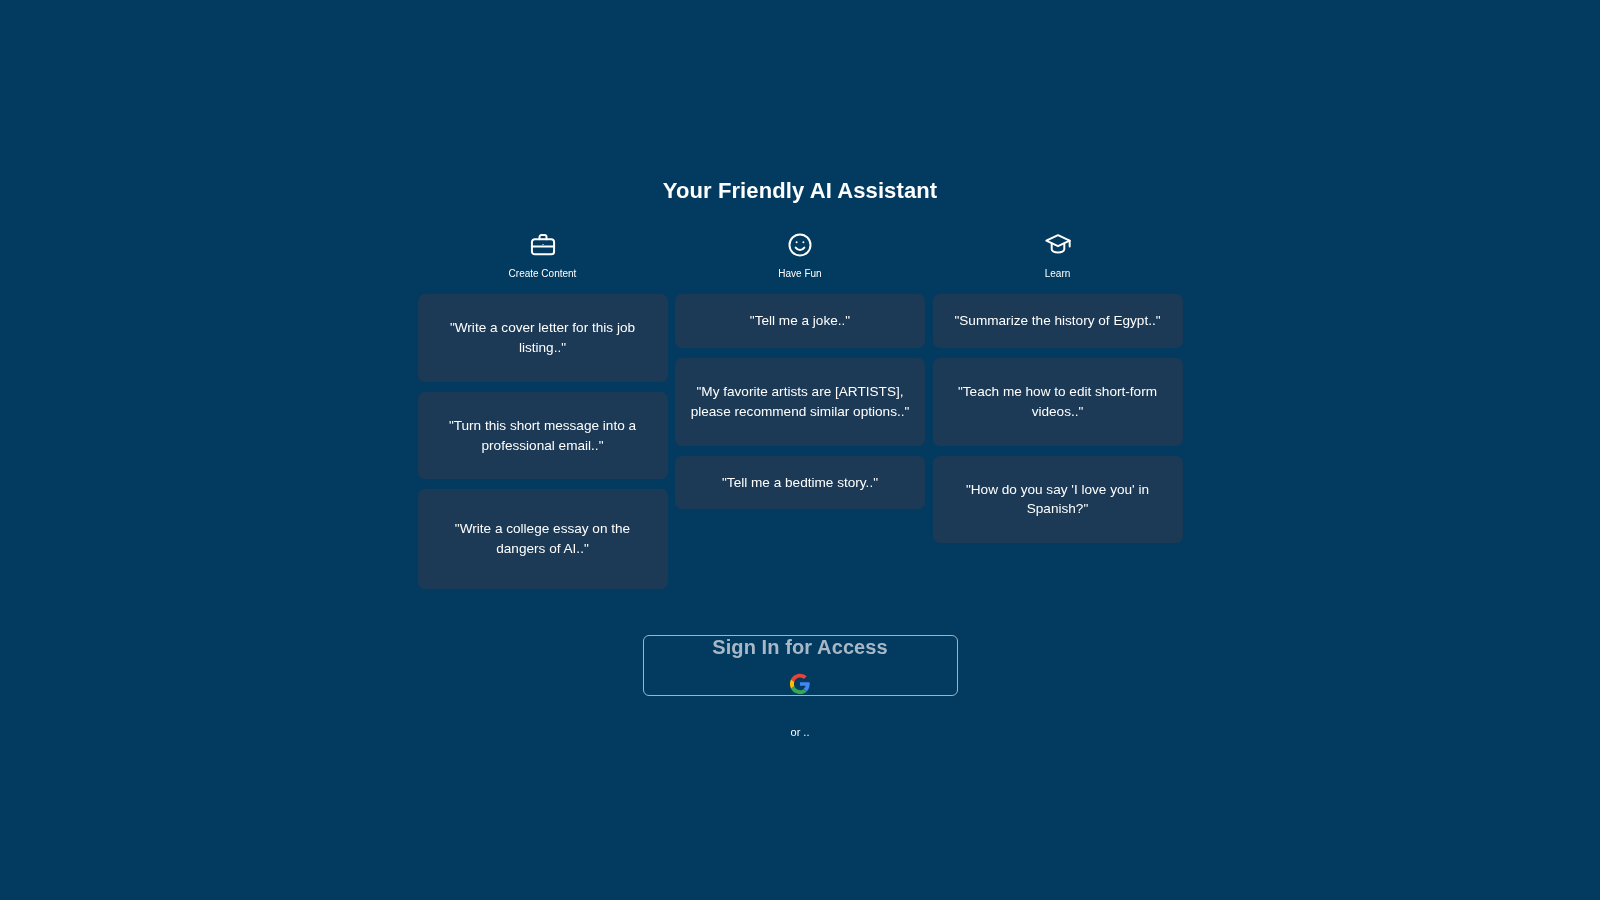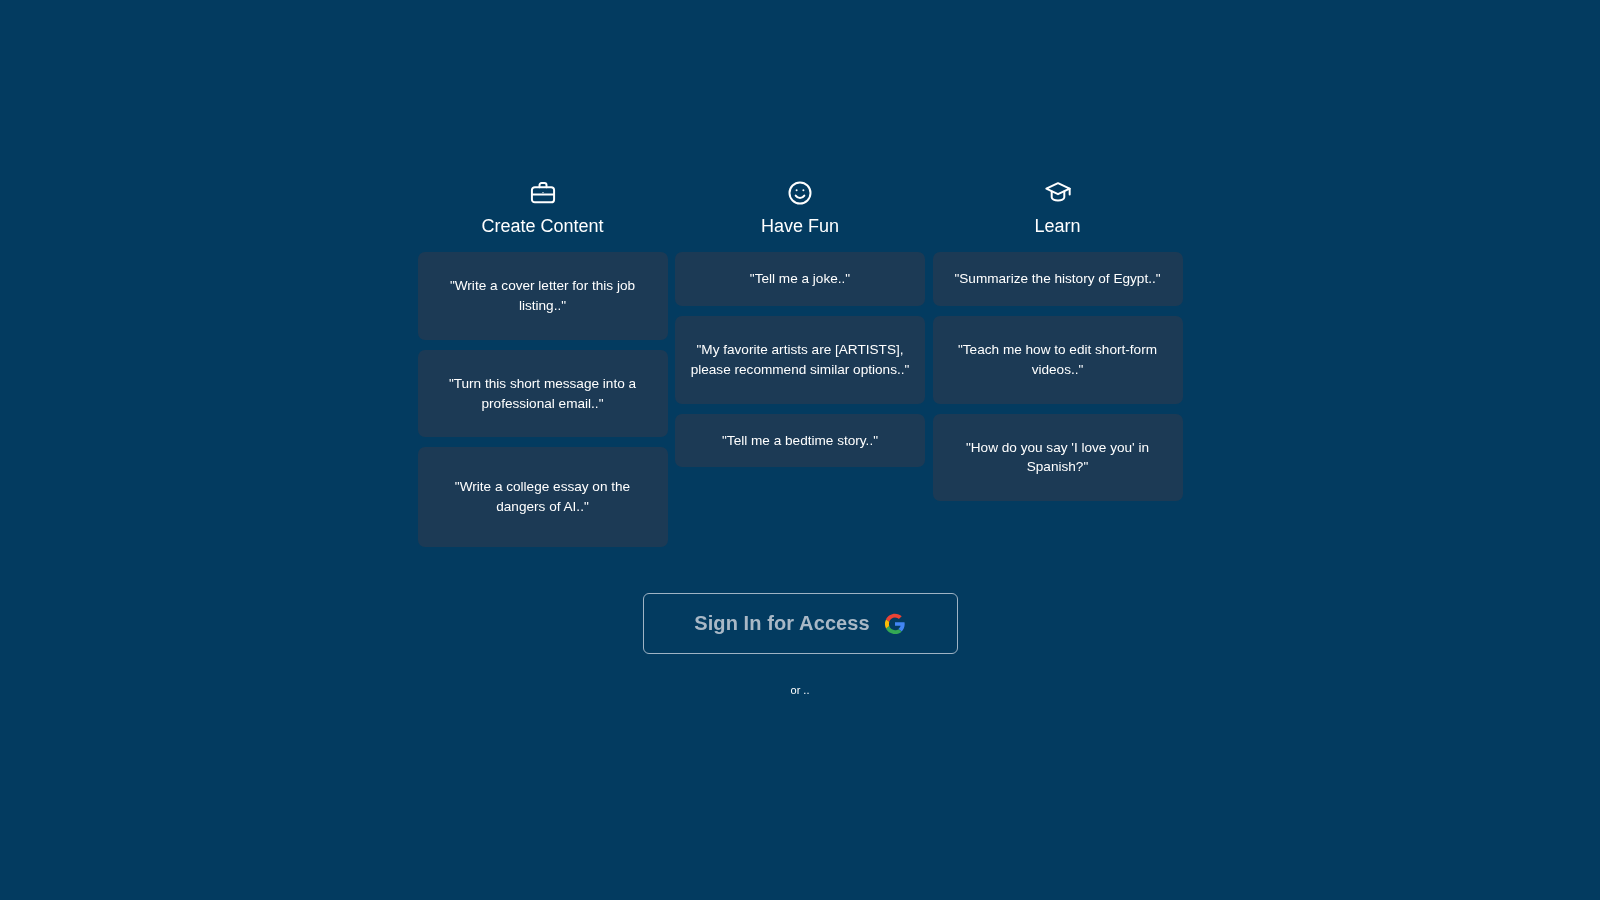--- a/index.html
+++ b/index.html
@@ -59,21 +59,21 @@
     height: 30px;
     display: flex;
     align-items: center;
     justify-content: center;
     margin-bottom: 8px;
   }
 
   .cat-icon svg { display: block; }
 
   .cat-label {
-    font-size: 18px;
+    font-size: 10px;
     color: #ffffff;
     margin-bottom: 15px;
     text-align: right;
   }
 
   .cards {
     display: flex;
     flex-direction: column;
     gap: 10px;
     width: 250px;
@@ -108,20 +108,21 @@
     width: 315px;
     height: 61px;
     border: 1px solid #9fb3c4;
     border-radius: 6px;
     background: transparent;
     display: flex;
     align-items: center;
     justify-content: center;
     gap: 14px;
     cursor: pointer;
+    flex-direction: column;
   }
 
   .signin-btn .btn-label {
     font-size: 20px;
     font-weight: bold;
     color: #a9b8c6;
     letter-spacing: 0.1px;
   }
 
   .or-text {
@@ -143,20 +144,21 @@
     display: block;
   }
   .broken-img svg { position: absolute; left: 2px; top: 2px; }
 </style>
 </head>
 <body>
 
 <div class="page">
   <div class="content">
 
+    <div class="page-title">Your Friendly AI Assistant</div>
 
     <div class="categories">
 
       <div class="category">
         <span class="cat-icon">
           <svg width="28" height="28" viewBox="0 0 24 24" fill="none" stroke="#ffffff" stroke-width="1.7" stroke-linecap="round" stroke-linejoin="round">
             <rect x="2.5" y="7" width="19" height="13" rx="2.5"></rect>
             <path d="M9 7V5.2A1.7 1.7 0 0 1 10.7 3.5h2.6A1.7 1.7 0 0 1 15 5.2V7"></path>
             <path d="M2.5 13.2h19"></path>
             <circle cx="12" cy="11.6" r="0.55" fill="#ffffff" stroke="none"></circle>

